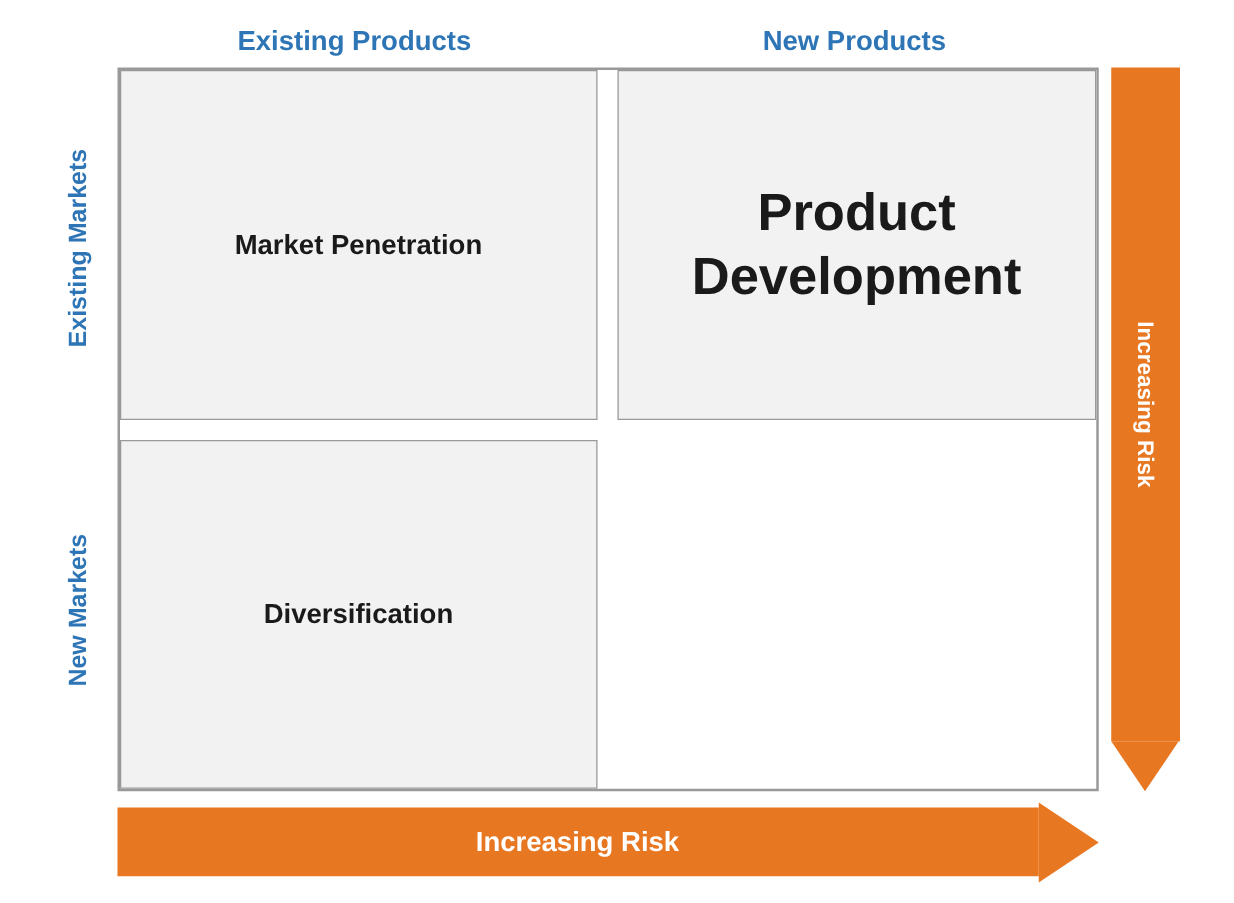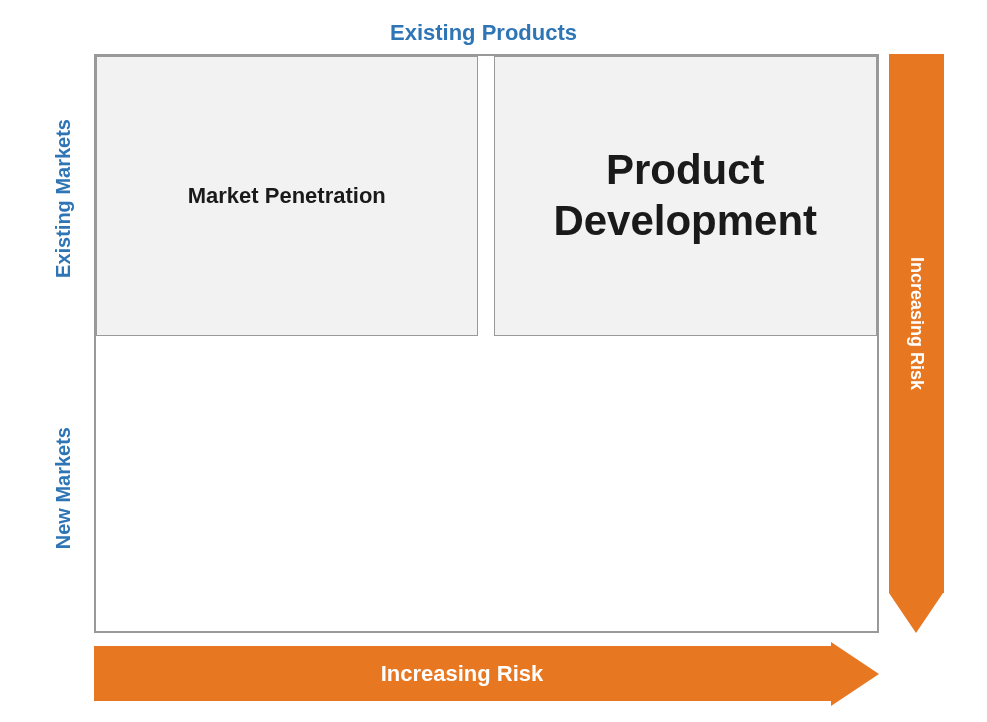--- a/index.html
+++ b/index.html
@@ -206,20 +206,21 @@
       flex-shrink: 0;
     }
   </style>
 </head>
 <body>
 
 <div class="diagram-container">
 
   <div class="top-header">
     <div class="col-header">Existing Products</div>
+    <div class="col-header">New Products</div>
   </div>
 
   <div class="main-body">
 
     <div class="side-labels">
       <div class="row-header">
         <span>Existing Markets</span>
       </div>
       <div class="row-header">
         <span>New Markets</span>
@@ -230,20 +231,23 @@
 
       <div class="cell">
         <span class="cell-label">Market Penetration</span>
       </div>
 
       <div class="cell">
         <span class="cell-label large">Product<br>Development</span>
       </div>
 
 
+      <div class="cell">
+        <span class="cell-label">Diversification</span>
+      </div>
     </div>
 
     <div class="right-arrow-area">
       <div class="arrow-right-vertical">
         <div class="arrow-shaft-vertical">
           <span>Increasing Risk</span>
         </div>
         <div class="arrow-head-down"></div>
       </div>
     </div>

